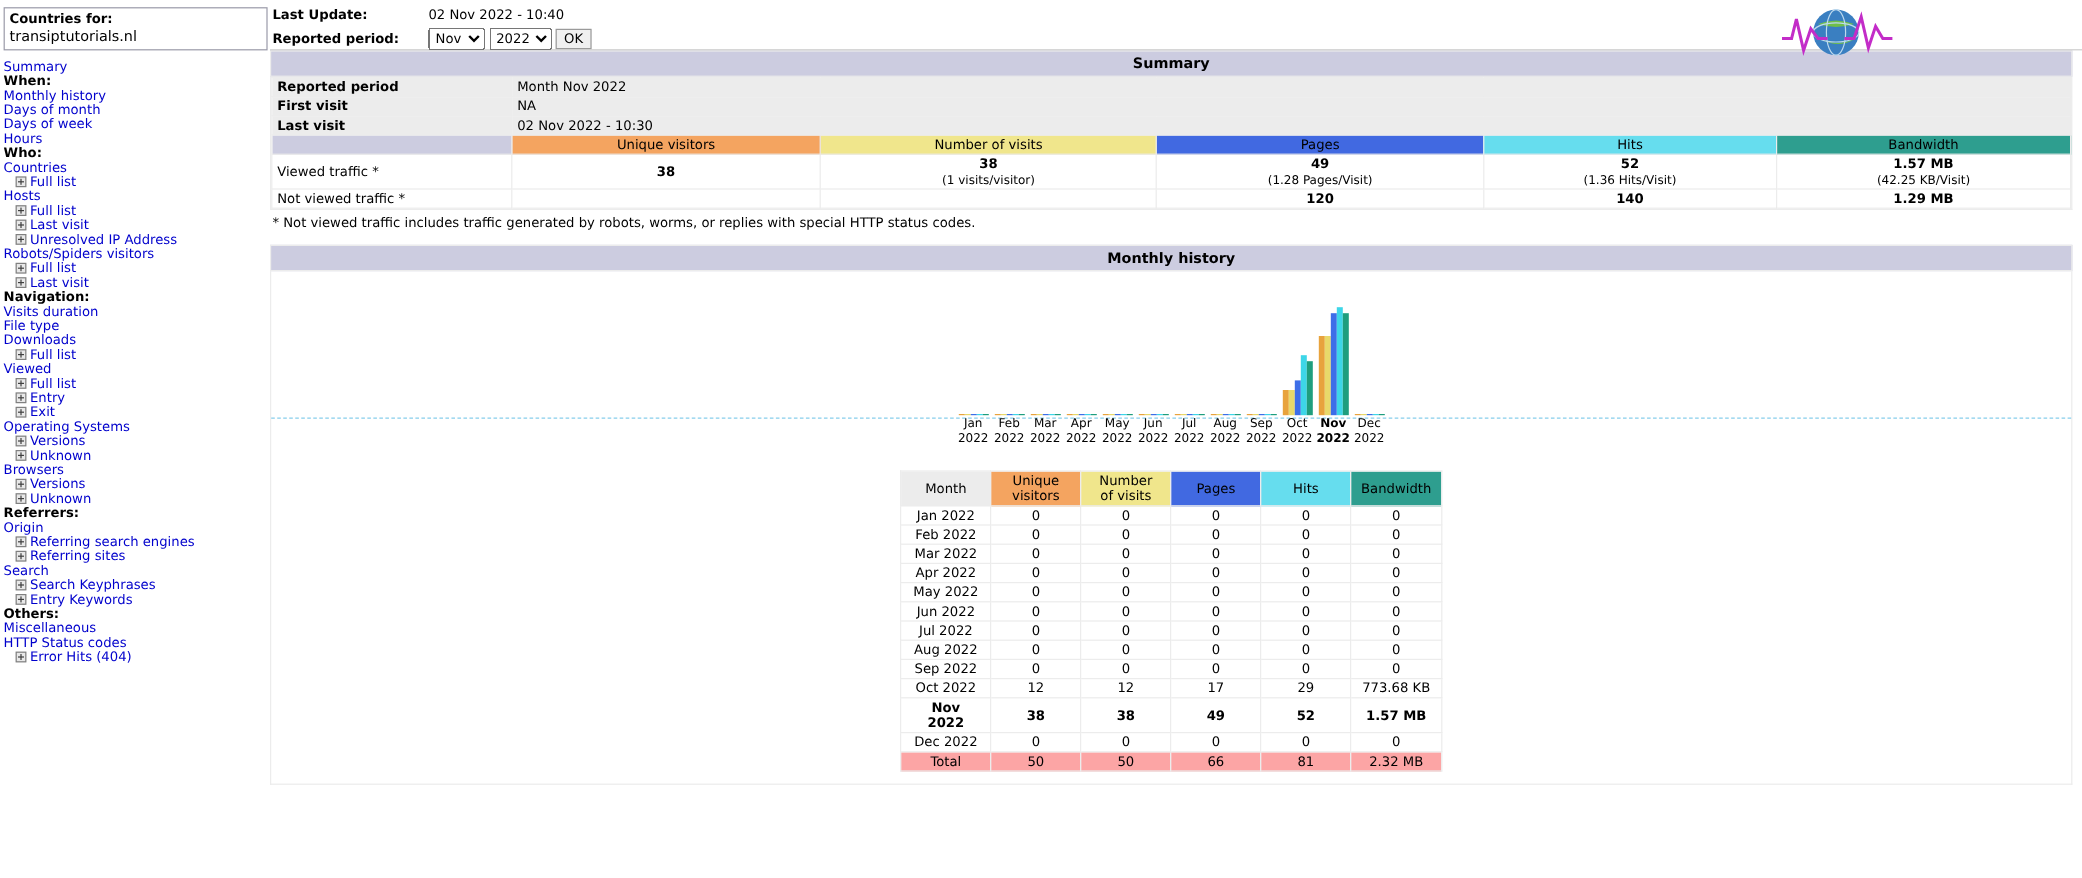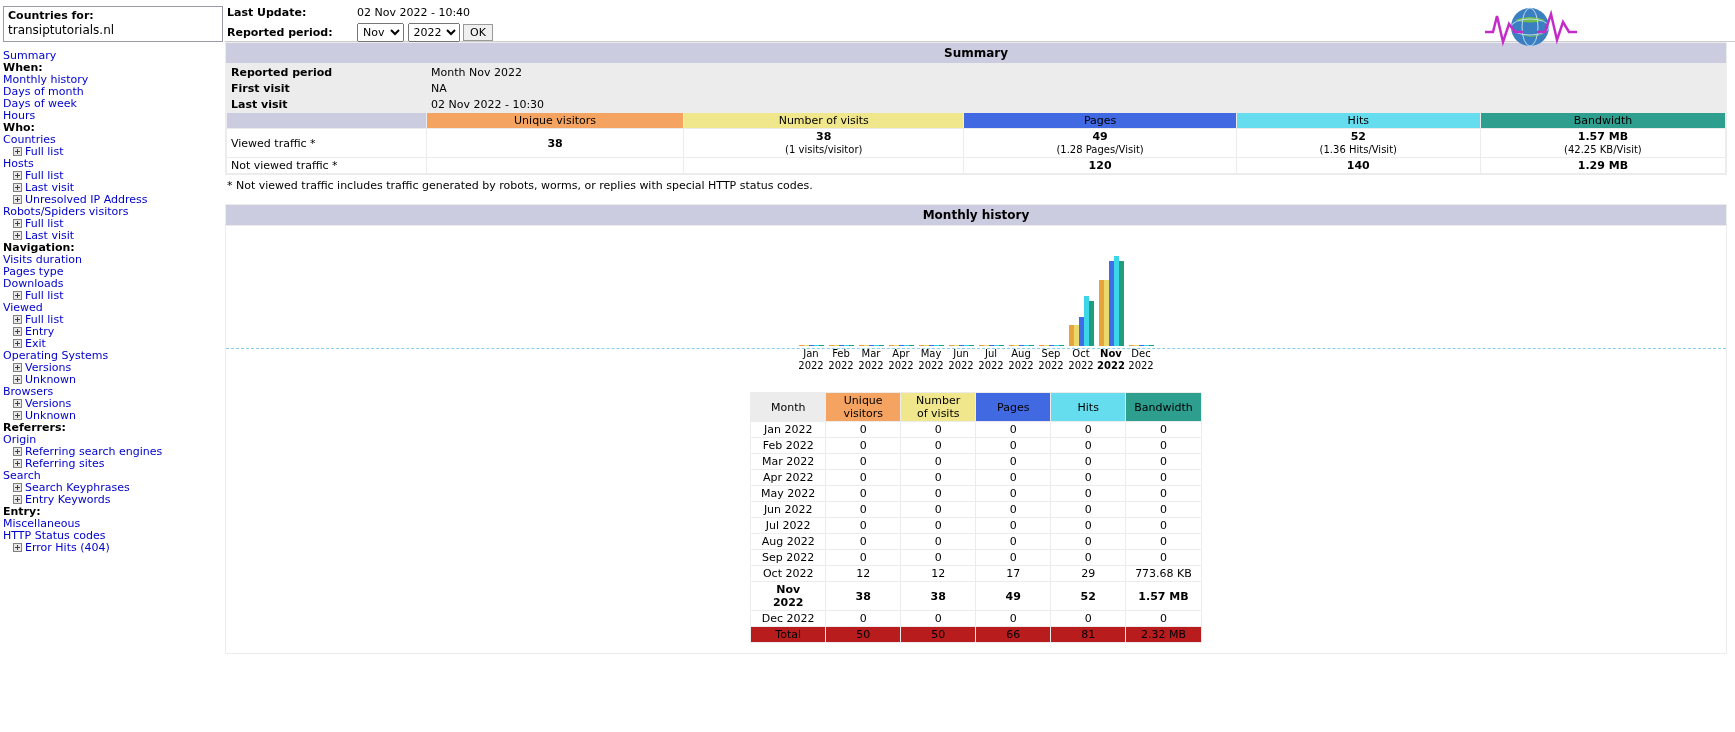--- a/index.html
+++ b/index.html
@@ -118,21 +118,21 @@
   .xlabels .xl.cur { font-weight: bold; }
 
   table.monthly { border-collapse: collapse; font-size: 11px; margin: 21px auto 10px auto; }
   table.monthly th, table.monthly td {
     border: 1px solid #ececec; padding: 1px 8px; text-align: center;
   }
   table.monthly th { font-weight: normal; }
   table.monthly th.mh { background: #ececec; width: 75px; }
   table.monthly td.mname { background: #ffffff; text-align: center; }
   table.monthly tr.cur td { font-weight: bold; }
-  table.monthly tr.total td { background: #b91c1c; }
+  table.monthly tr.total td { background: #fca5a5; }
   table.monthly td.num { width: 70px; }
 </style>
 </head>
 <body>
 
 <div class="page">
 
   <div class="sidebar">
     <div class="stats-box">
       <span class="lbl">Countries for:</span>
@@ -150,41 +150,41 @@
         <div class="row sub"><span class="plusicon"></span><a href="#">Full list</a></div>
         <div class="row"><a href="#">Hosts</a></div>
         <div class="row sub"><span class="plusicon"></span><a href="#">Full list</a></div>
         <div class="row sub"><span class="plusicon"></span><a href="#">Last visit</a></div>
         <div class="row sub"><span class="plusicon"></span><a href="#">Unresolved IP Address</a></div>
         <div class="row"><a href="#">Robots/Spiders visitors</a></div>
         <div class="row sub"><span class="plusicon"></span><a href="#">Full list</a></div>
         <div class="row sub"><span class="plusicon"></span><a href="#">Last visit</a></div>
         <div class="row"><span class="grp">Navigation:</span></div>
         <div class="row"><a href="#">Visits duration</a></div>
-        <div class="row"><a href="#">Pages type</a></div>
+        <div class="row"><a href="#">File type</a></div>
         <div class="row"><a href="#">Downloads</a></div>
         <div class="row sub"><span class="plusicon"></span><a href="#">Full list</a></div>
         <div class="row"><a href="#">Viewed</a></div>
         <div class="row sub"><span class="plusicon"></span><a href="#">Full list</a></div>
         <div class="row sub"><span class="plusicon"></span><a href="#">Entry</a></div>
         <div class="row sub"><span class="plusicon"></span><a href="#">Exit</a></div>
         <div class="row"><a href="#">Operating Systems</a></div>
         <div class="row sub"><span class="plusicon"></span><a href="#">Versions</a></div>
         <div class="row sub"><span class="plusicon"></span><a href="#">Unknown</a></div>
         <div class="row"><a href="#">Browsers</a></div>
         <div class="row sub"><span class="plusicon"></span><a href="#">Versions</a></div>
         <div class="row sub"><span class="plusicon"></span><a href="#">Unknown</a></div>
         <div class="row"><span class="grp">Referrers:</span></div>
         <div class="row"><a href="#">Origin</a></div>
         <div class="row sub"><span class="plusicon"></span><a href="#">Referring search engines</a></div>
         <div class="row sub"><span class="plusicon"></span><a href="#">Referring sites</a></div>
         <div class="row"><a href="#">Search</a></div>
         <div class="row sub"><span class="plusicon"></span><a href="#">Search Keyphrases</a></div>
         <div class="row sub"><span class="plusicon"></span><a href="#">Entry Keywords</a></div>
-        <div class="row"><span class="grp">Entry:</span></div>
+        <div class="row"><span class="grp">Others:</span></div>
         <div class="row"><a href="#">Miscellaneous</a></div>
         <div class="row"><a href="#">HTTP Status codes</a></div>
         <div class="row sub"><span class="plusicon"></span><a href="#">Error Hits (404)</a></div>
       </div>
   </div>
 
   <div class="main">
 
     <div class="topbar">
       <table>

